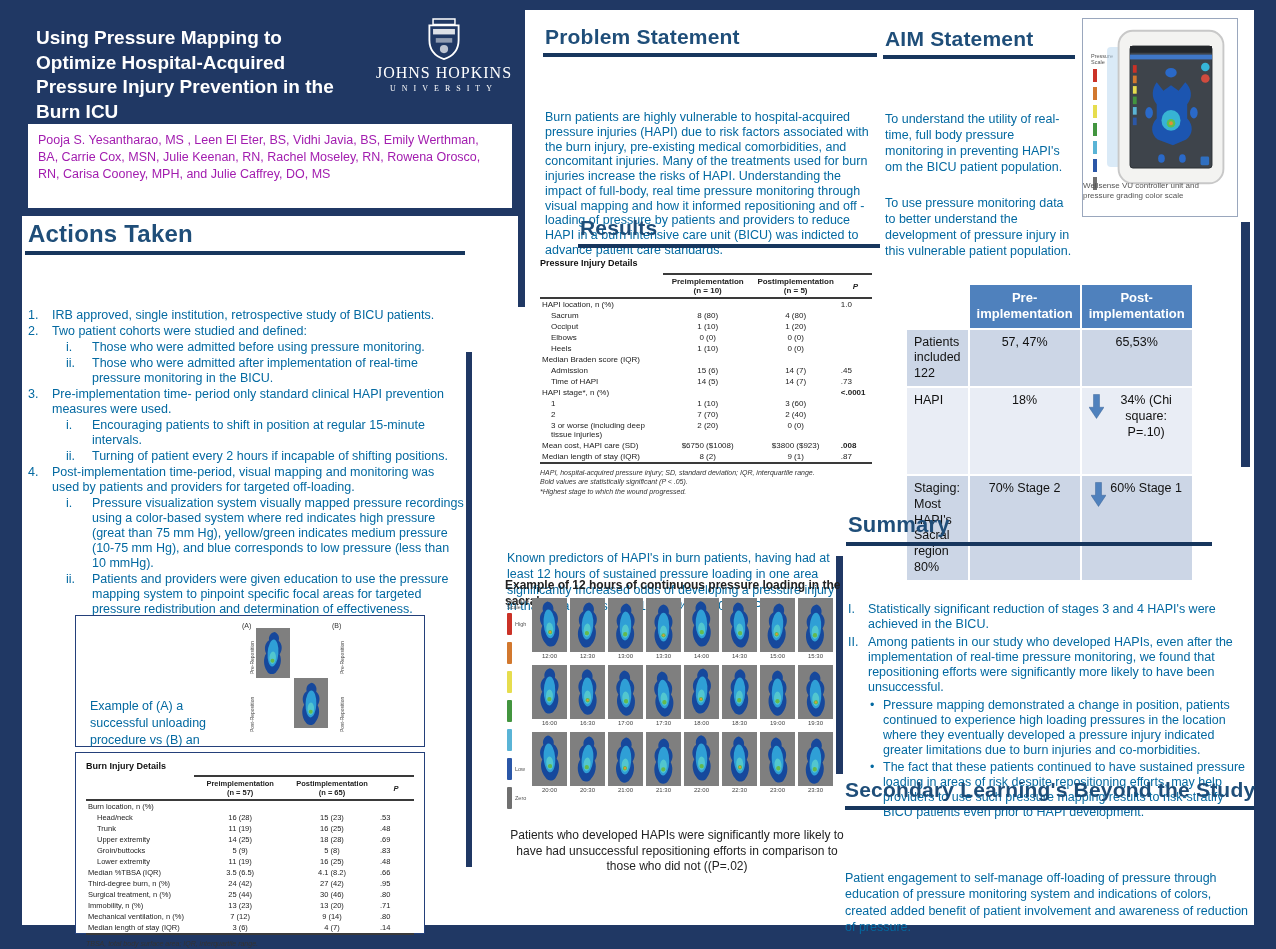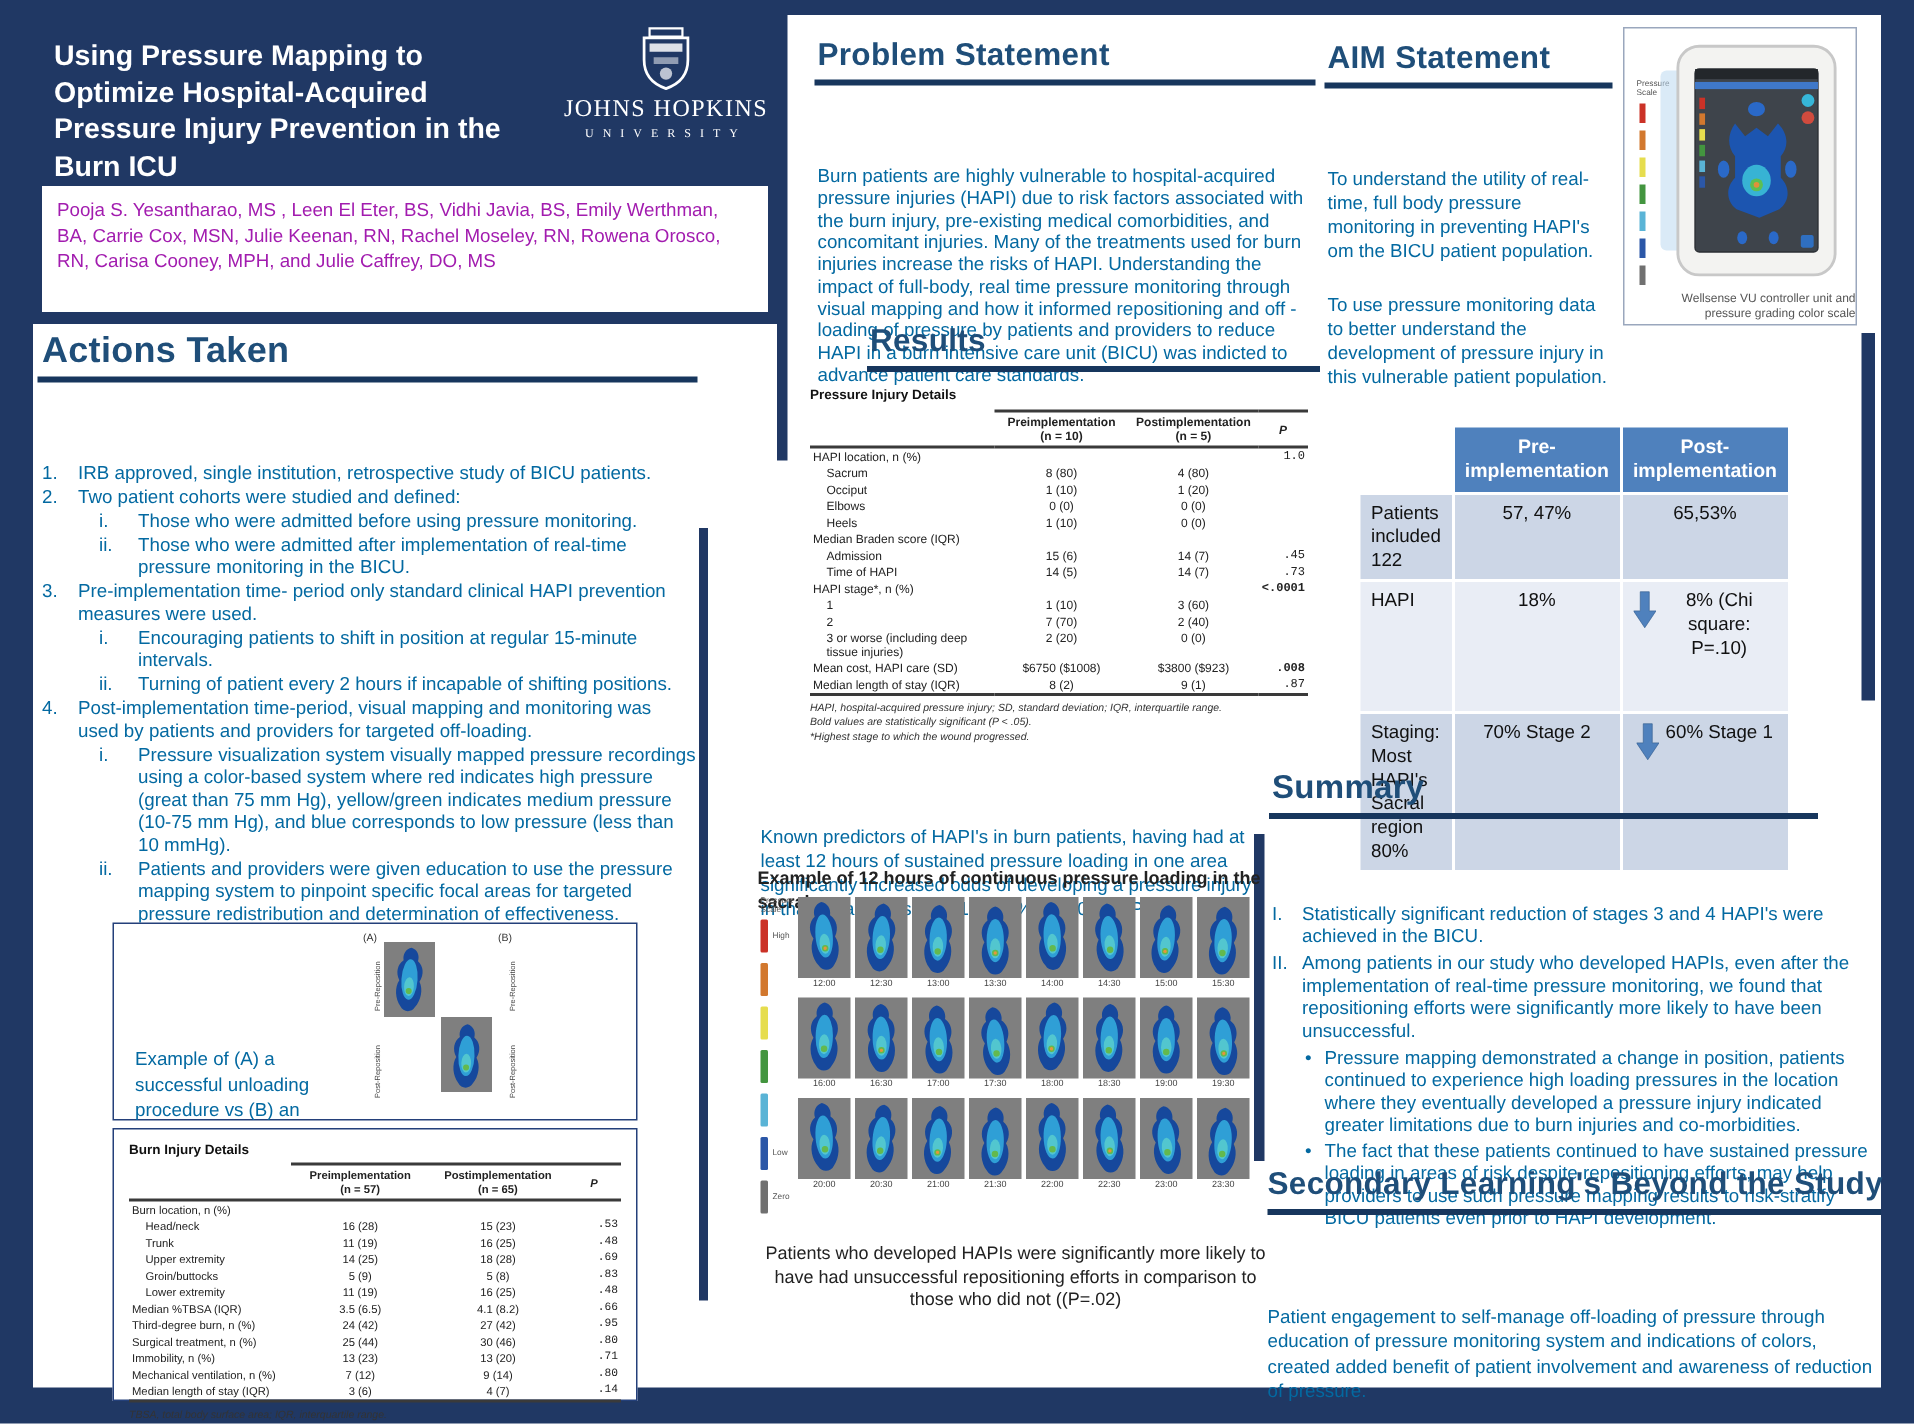--- a/index.html
+++ b/index.html
@@ -31,21 +31,21 @@
   .preline{white-space:pre-line;}
 
   
   .sci-table{border-collapse:collapse;width:100%;color:#222;table-layout:fixed;}
   .sci-table th{border-top:2px solid #3a3a3a;border-bottom:2px solid #3a3a3a;font-weight:bold;padding:2px 1px;text-align:center;white-space:pre-line;vertical-align:middle;}
   .sci-table td{padding:1px 2px;vertical-align:top;}
   .sci-table tr.last td{border-bottom:2px solid #3a3a3a;}
   .sci-table td.lbl{text-align:left;}
   .sci-table td.lbl.ind{padding-left:11px;}
   .sci-table td.val{text-align:center;}
-  .sci-table td.pv{text-align:right;font-family:Liberation Mono, monospace;}
+  .sci-table td.pv{text-align:left;}
   .sci-table td.pv.bold, .sci-table th.pcol{font-style:italic;}
   .sci-table td.pv.bold{font-weight:bold;font-style:normal;}
   #pressure-table-wrap{font-size:8px;}
   #pressure-table-wrap .sci-title{font-size:9px;font-weight:bold;margin-bottom:5px;color:#111;}
   .footnotes{font-size:7px;font-style:italic;color:#333;line-height:1.35;margin-top:4px;}
   #burn-box{border:1.5px solid #24407a;background:#fff;box-sizing:border-box;padding:8px 10px;font-size:7.5px;}
   #burn-box .sci-title{font-size:9px;font-weight:bold;margin-bottom:4px;color:#111;}
 
   
   #example-box{border:1.5px solid #24407a;box-sizing:border-box;background:#fff;}
@@ -78,21 +78,21 @@
   .sub-item .n{flex:none;width:26px;}
   .sum-item{display:flex;margin-bottom:2px;}
   .sum-item .n{flex:none;width:20px;}
   .bullet-item{display:flex;margin-left:22px;margin-bottom:1px;}
   .bullet-item .n{flex:none;width:13px;}
 
   .caption{font-size:12px;color:#222;text-align:center;line-height:1.3;}
 
   
   #device-box{border:1px solid #9aa7bd;background:#fff;box-sizing:border-box;}
-  .device-caption{position:absolute;left:0;right:0;bottom:2px;text-align:right;font-size:8px;color:#555;line-height:1.25;margin-top:16px;}
+  .device-caption{position:absolute;left:0;right:0;bottom:15px;text-align:left;font-size:8px;color:#555;line-height:1.25;margin-top:16px;}
   .glow{position:absolute;background:#bcd9f0;opacity:0.55;border-radius:4px;}
 </style>
 </head>
 <body>
 
 <div class="page">
 
   <div class="abs title-block">
     <div class="poster-title">Using Pressure Mapping to Optimize Hospital-Acquired Pressure Injury Prevention in the Burn ICU</div>
     <div class="logo">
@@ -897,21 +897,21 @@
           <td class="valcell" style="background: rgb(204, 214, 230); height: 34px;">65,53%</td>
         </tr>
         <tr>
           <td class="lblcell preline" style="background: rgb(233, 237, 245); height: 76px;">HAPI</td>
           <td class="valcell" style="background: rgb(233, 237, 245); height: 76px;">18%</td>
           <td class="valcell" style="background: rgb(233, 237, 245); height: 76px;">
             <div class="arrowwrap">
               <svg width="15" height="27" viewBox="0 0 20 32" style="flex:none;">
                 <path d="M6 0 H14 V17 H20 L10 32 L0 17 H6 Z" fill="#4f81bd" stroke="#365f91" stroke-width="0.6"></path>
               </svg>
-              <div class="arrowtext">8% (Chi square: P=.10)</div>
+              <div class="arrowtext">34% (Chi square: P=.10)</div>
             </div>
           </td>
         </tr>
         <tr>
           <td class="lblcell preline" style="background: rgb(204, 214, 230); height: 50px;">Staging: Most HAPI's
 Sacral region 80%</td>
           <td class="valcell" style="background: rgb(204, 214, 230); height: 50px;">70% Stage 2</td>
           <td class="valcell" style="background: rgb(204, 214, 230); height: 50px;">
             <div class="arrowwrap">
               <svg width="15" height="27" viewBox="0 0 20 32" style="flex:none;">

